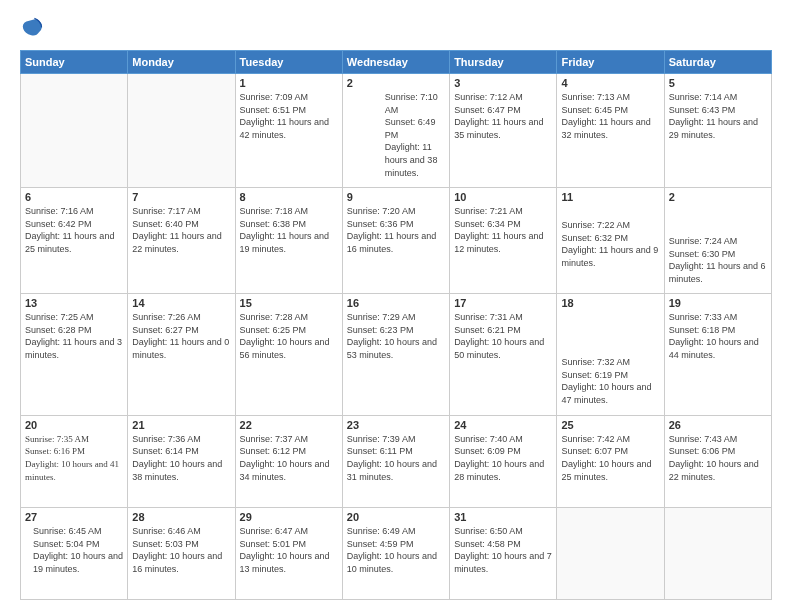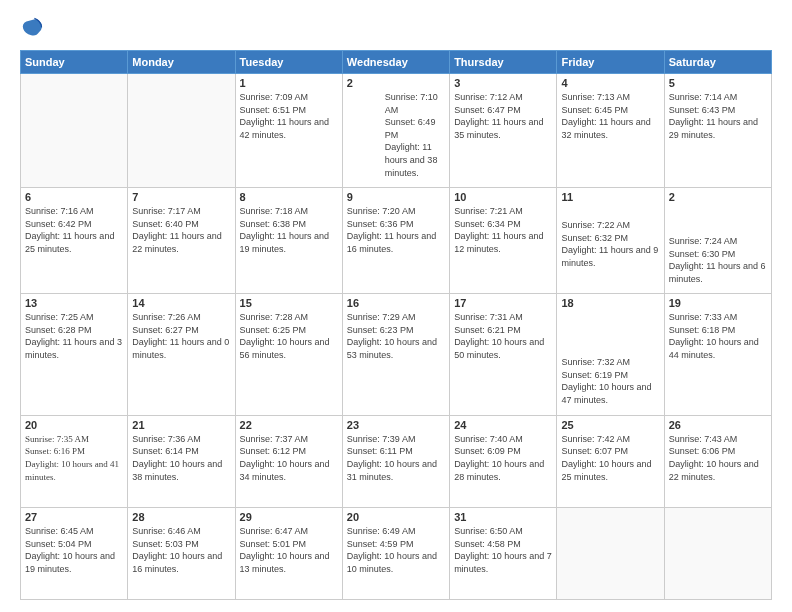--- a/index.html
+++ b/index.html
@@ -302,21 +302,21 @@
           <td>
             <div class="day-number">26</div>
             <div class="day-info" style="white-space: pre-wrap;">Sunrise: 7:43 AM
 Sunset: 6:06 PM
 Daylight: 10 hours and 22 minutes.</div>
           </td>
         </tr>
         <tr>
           <td>
             <div class="day-number">27</div>
-            <div class="day-info" style="white-space: pre-wrap;">Sunrise: 6:45 AM
+            <div class="day-info" style="white-space: pre-wrap; margin-left: 8px;">Sunrise: 6:45 AM
 Sunset: 5:04 PM
 Daylight: 10 hours and 19 minutes.</div>
           </td>
           <td>
             <div class="day-number">28</div>
             <div class="day-info" style="white-space: pre-wrap;">Sunrise: 6:46 AM
 Sunset: 5:03 PM
 Daylight: 10 hours and 16 minutes.</div>
           </td>
           <td>

